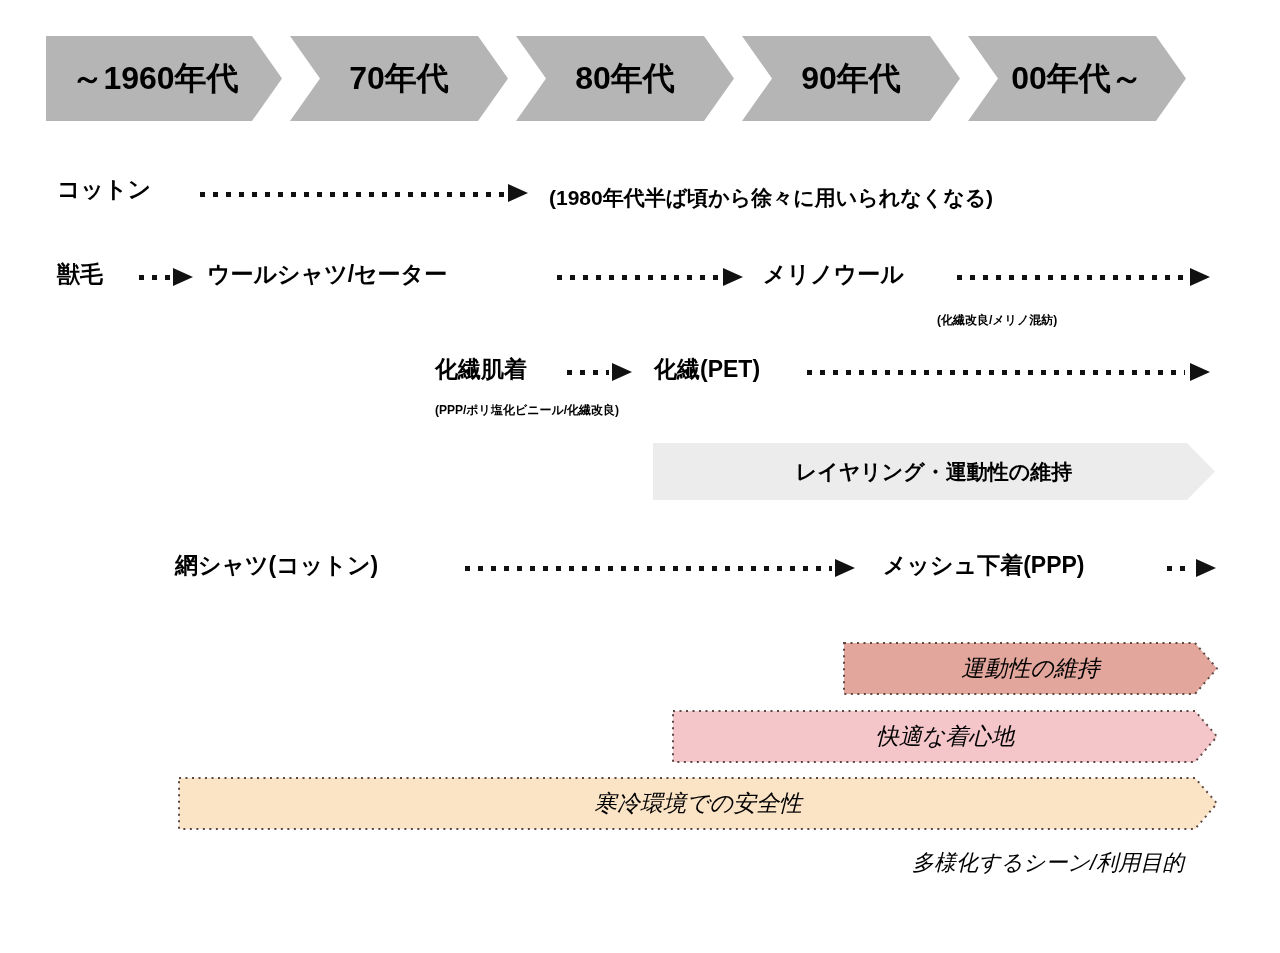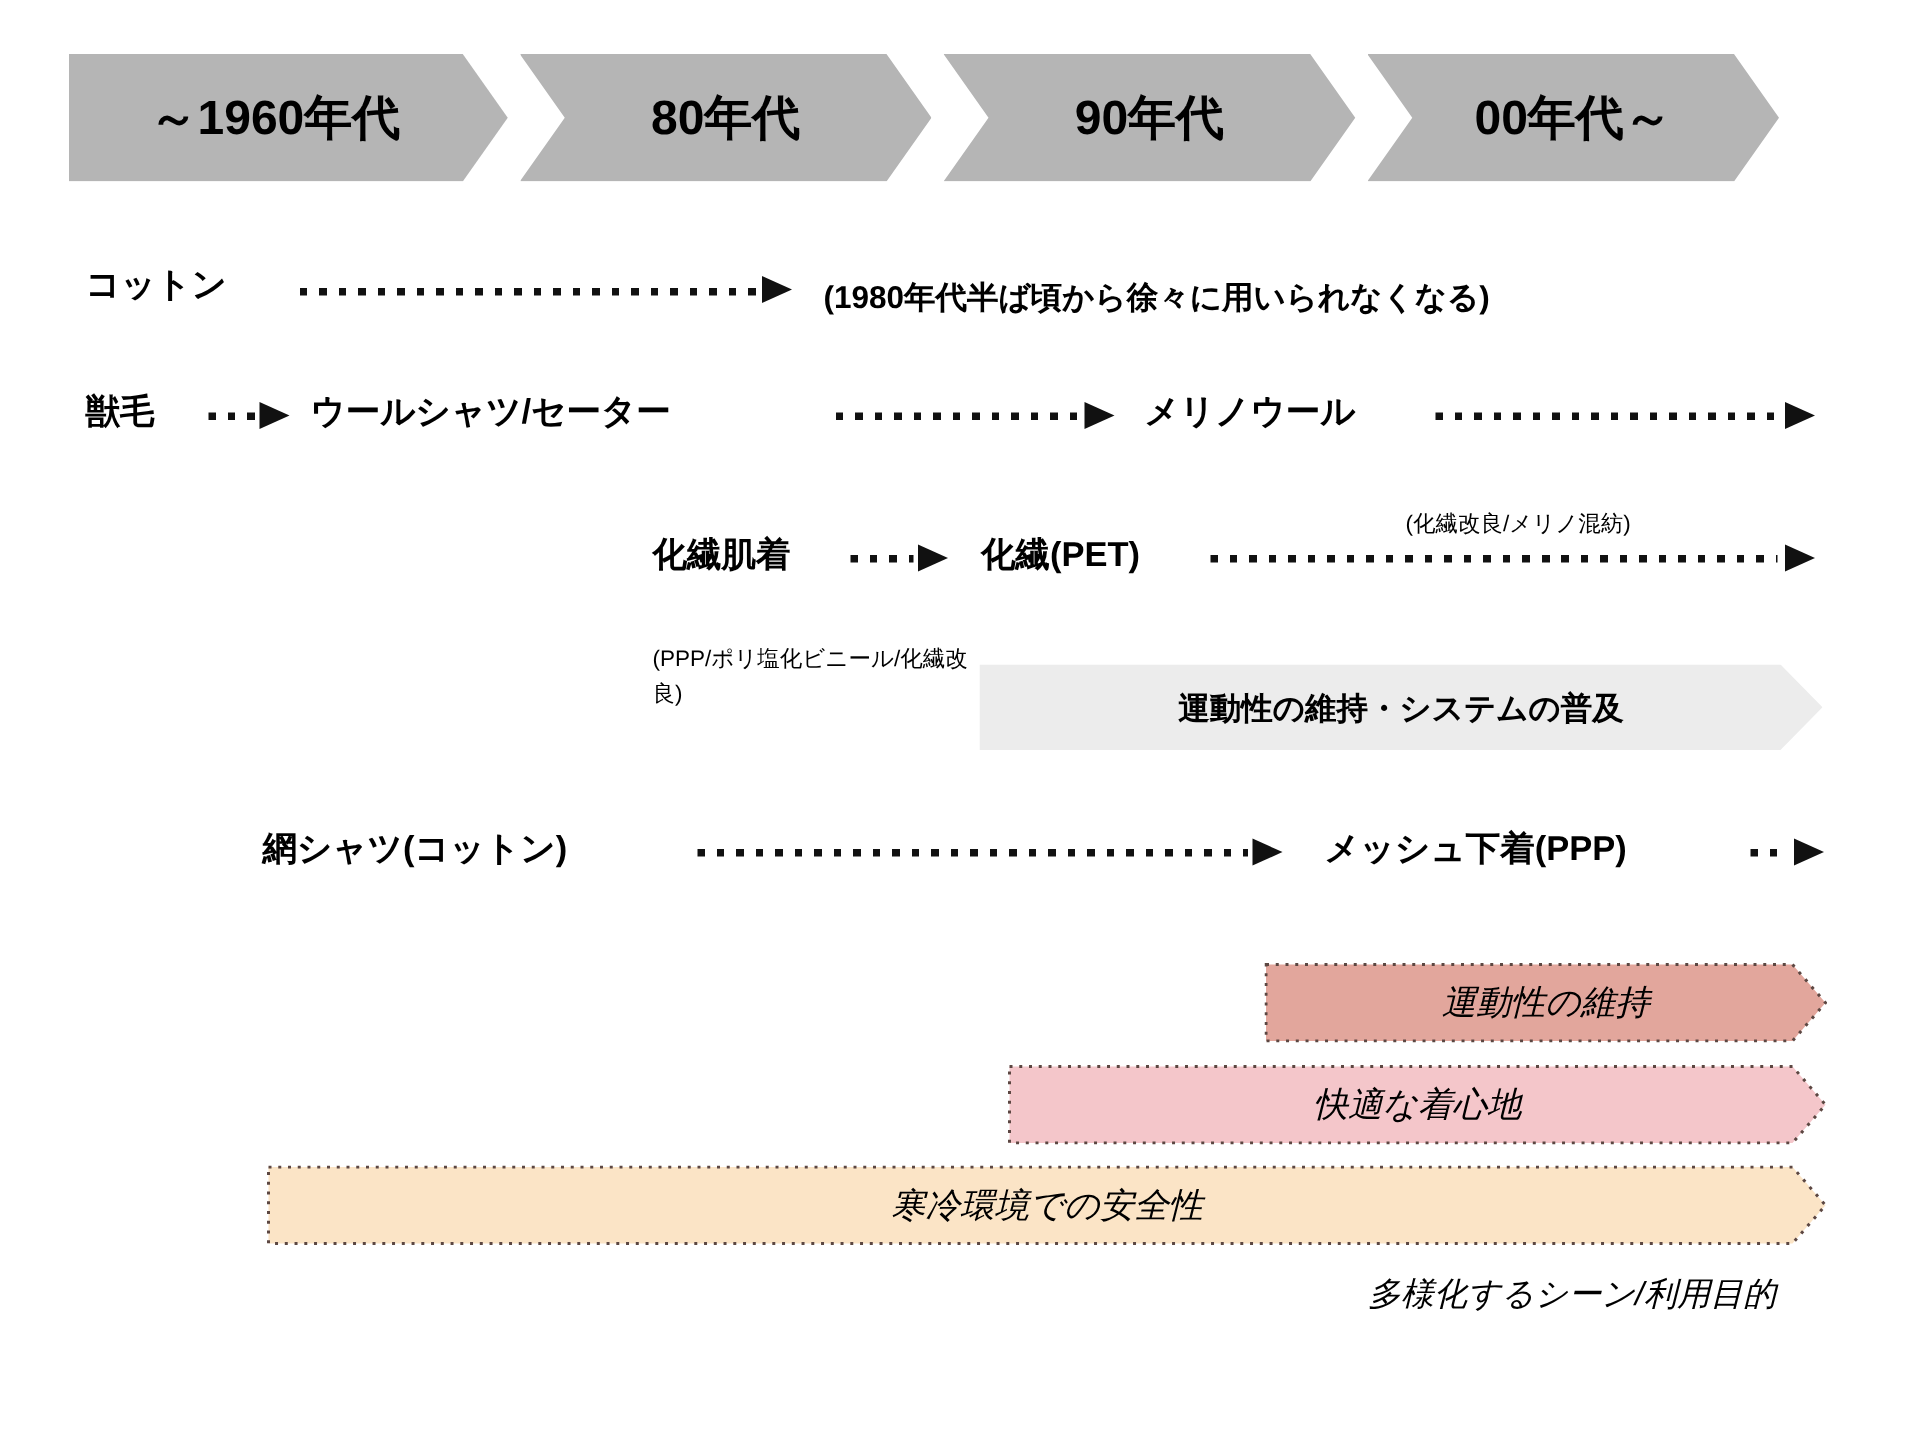--- a/index.html
+++ b/index.html
@@ -11,41 +11,44 @@
   .timeline{position:absolute;left:46px;top:36px;width:1140px;height:85px;display:flex;gap:8px;}
   .seg{
     flex:1;background:#b5b5b5;display:flex;align-items:center;justify-content:center;
     clip-path:polygon(0 0, calc(100% - 30px) 0, 100% 50%, calc(100% - 30px) 100%, 0 100%, 30px 50%);
   }
   .seg.first{clip-path:polygon(0 0, calc(100% - 30px) 0, 100% 50%, calc(100% - 30px) 100%, 0 100%);padding-right:18px;}
   .seg-label{font-size:32px;font-weight:bold;white-space:nowrap;}
   
   .lbl{position:absolute;font-weight:bold;font-size:23px;white-space:nowrap;line-height:1.1;}
   .note{position:absolute;font-size:21px;font-weight:bold;white-space:nowrap;text-align:right;}
-  .note-bold{position:absolute;font-size:15px;font-weight:normal;line-height:1.5;margin-top:28px;}
+  .note-bold{position:absolute;font-size:12px;font-weight:bold;line-height:1.5;}
   
   .dots{position:absolute;height:5px;background:repeating-linear-gradient(90deg,#111 0 5px,transparent 5px 13px);}
   .arr{position:absolute;width:0;height:0;border-style:solid;border-width:9px 0 9px 20px;border-color:transparent transparent transparent #111;}
   
   .banner{position:absolute;display:flex;align-items:center;justify-content:center;}
   .banner svg{position:absolute;left:0;top:0;}
   .banner-label{position:relative;font-size:21px;font-weight:bold;white-space:nowrap;}
   .banner-label.italic{font-style:italic;font-weight:normal;font-size:23px;}
   .dotted-poly{stroke-width:2;stroke-dasharray:2 4.5;}
   .plain-poly{stroke:none;}
   .caption{position:absolute;font-style:italic;font-size:22px;white-space:nowrap;}
 </style>
 </head>
 <body>
 
 <div class="canvas">
 
   <div class="timeline">
     <div class="seg first">
       <span class="seg-label">～1960年代</span>
+    </div>
+    <div class="seg">
+      <span class="seg-label">70年代</span>
     </div>
     <div class="seg">
       <span class="seg-label">80年代</span>
     </div>
     <div class="seg">
       <span class="seg-label">90年代</span>
     </div>
     <div class="seg">
       <span class="seg-label">00年代～</span>
     </div>
@@ -72,21 +75,21 @@
   <div class="arr" style="left:612px;top:363px;"></div>
   <div class="lbl" style="left:654px;top:357px;">化繊(PET)</div>
   <div class="dots" style="left:807px;top:370px;width:378px;"></div>
   <div class="arr" style="left:1190px;top:363px;"></div>
   <div class="note-bold" style="left:435px;top:401px;width:222px;white-space:normal;">(PPP/ポリ塩化ビニール/化繊改良)</div>
 
   <div class="banner" style="left:653px;top:443px;width:562px;height:57px;">
     <svg width="562" height="57">
       <polygon class="plain-poly" points="0,0 534,0 562,28.5 534,57 0,57" fill="#ececec"></polygon>
     </svg>
-    <span class="banner-label">運動性の維持・システムの普及</span>
+    <span class="banner-label">レイヤリング・運動性の維持</span>
   </div>
 
   <div class="lbl" style="left:175px;top:553px;">網シャツ(コットン)</div>
   <div class="dots" style="left:465px;top:566px;width:367px;"></div>
   <div class="arr" style="left:835px;top:559px;"></div>
   <div class="lbl" style="left:883px;top:553px;">メッシュ下着(PPP)</div>
   <div class="dots" style="left:1167px;top:566px;width:24px;"></div>
   <div class="arr" style="left:1196px;top:559px;"></div>
 
   <div class="banner" style="left:672px;top:710px;width:546px;height:53px;">

